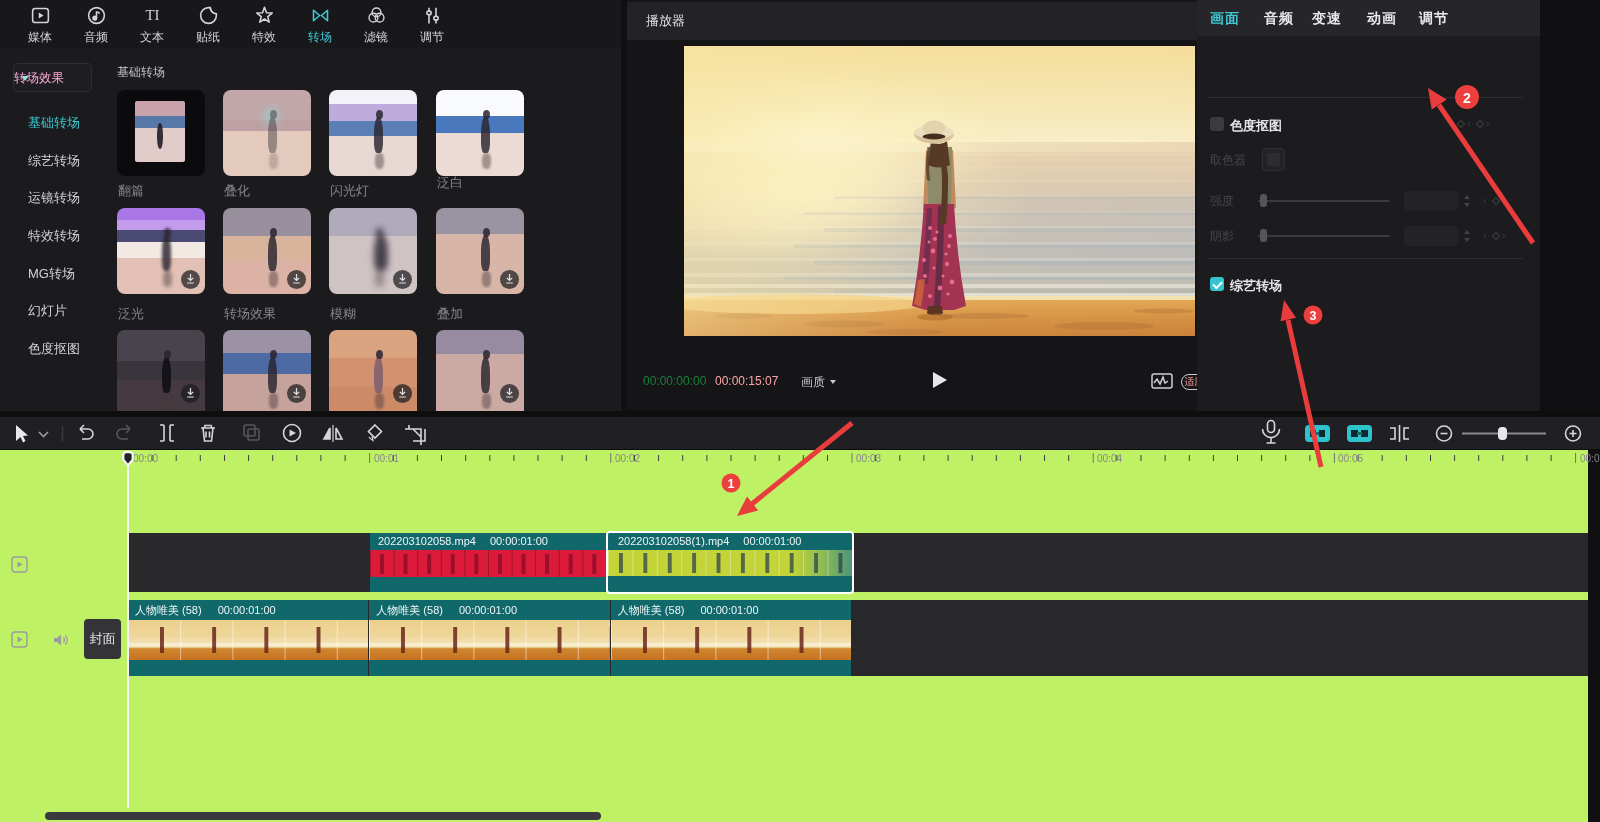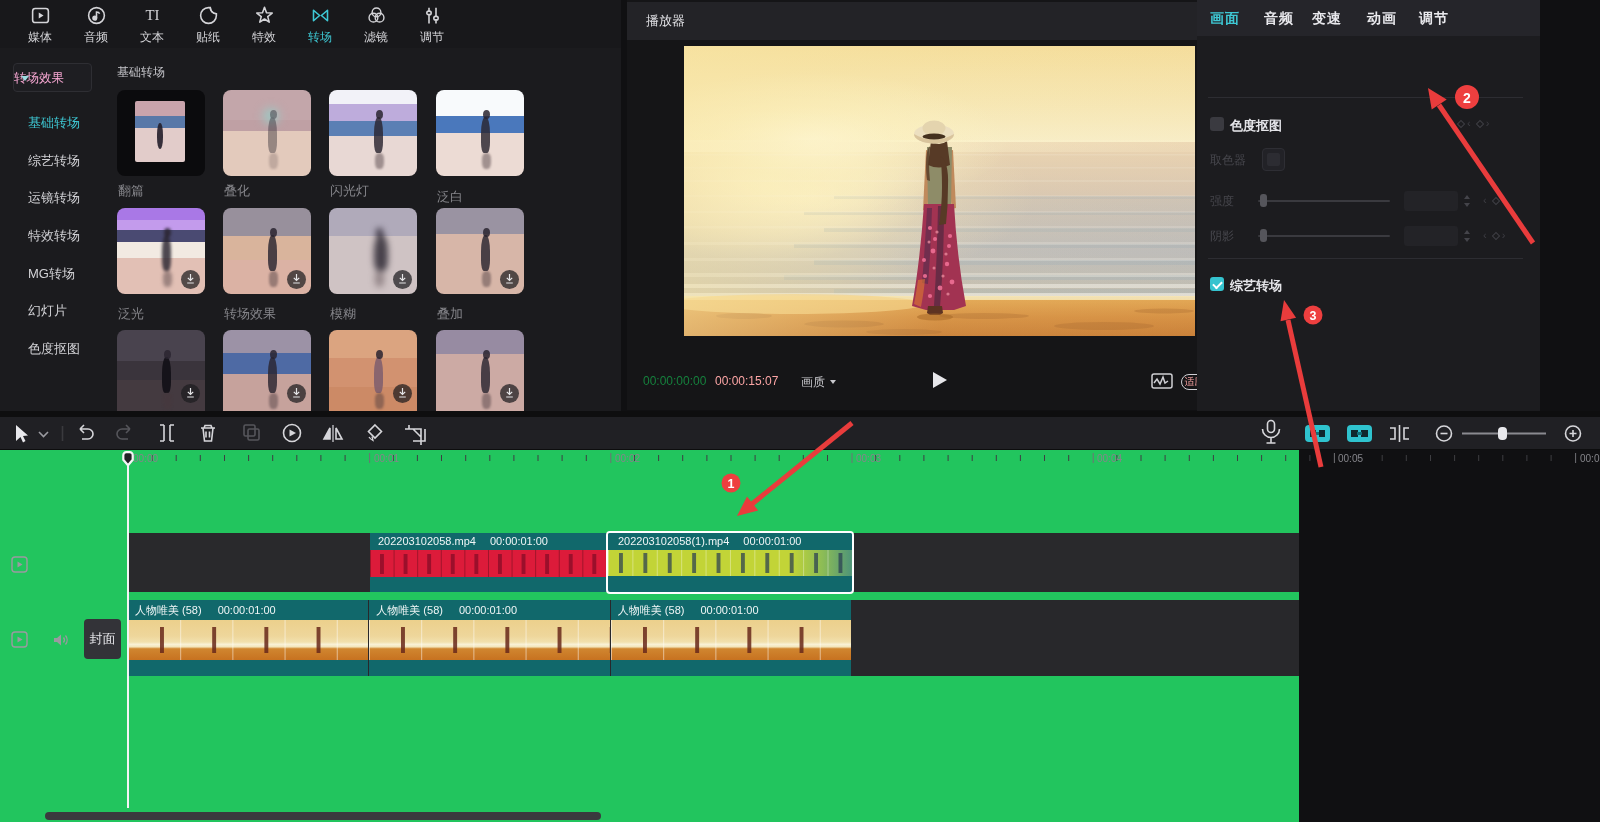--- a/index.html
+++ b/index.html
@@ -43,21 +43,21 @@
 .dimlabel{position:absolute;font-size:12px;color:#46464c;white-space:nowrap}
 .sltrack{position:absolute;height:2px;background:#3a3a3f;border-radius:1px}
 .slhandle{position:absolute;width:7px;height:13px;background:#55555b;border-radius:3px}
 .valbox{position:absolute;width:54px;height:20px;background:#232327;border-radius:3px}
 .kf{position:absolute;font-size:11px;color:#3e3e44;letter-spacing:3px;white-space:nowrap}
 .dia{display:inline-block;width:6px;height:6px;border:1.2px solid #3e3e44;transform:rotate(45deg);margin:0 3px;vertical-align:middle}
 .spin{position:absolute;width:9px;height:14px}
 .spin:before{content:"";position:absolute;left:1px;top:1px;border-left:3.5px solid transparent;border-right:3.5px solid transparent;border-bottom:4px solid #44444a}
 .spin:after{content:"";position:absolute;left:1px;bottom:1px;border-left:3.5px solid transparent;border-right:3.5px solid transparent;border-top:4px solid #44444a}
 
-.timeline{left:0;top:411px;width:1299px;height:411px;background:#22c55e}
+.timeline{left:0;top:411px;width:1588px;height:411px;background:#bef264}
 .ttoolbar{position:absolute;left:0;top:6px;width:1600px;height:33px;background:#202024;border-bottom:1px solid #0d0d0e}
 .lane{position:absolute;left:128px;right:0;background:#29292c}
 .clip{position:absolute;overflow:hidden}
 .chead{position:absolute;left:0;top:0;right:0;height:17px;background:#11686b;color:#f0f6f6;font-size:11px;line-height:17px;white-space:nowrap;overflow:hidden}
 .scrollbar{position:absolute;left:45px;bottom:2px;width:556px;height:8px;background:#3a3a3e;border-radius:4px}
 .beach{background-image:repeating-linear-gradient(90deg,rgba(104,40,26,.85) 0 4px,transparent 4px 52.2px),repeating-linear-gradient(90deg,rgba(255,255,255,.5) 0 1px,transparent 1px 52.2px),linear-gradient(180deg,#ecd08c 0%,#eed69b 40%,#f1e0ad 55%,#f9f1d6 61%,#f3e5ba 67%,#d08630 72%,#c77220 100%);background-size:52.2px 26px,52.2px 100%,100% 100%;background-position:32px 7px,0 0,0 0;background-repeat:repeat-x,repeat-x,no-repeat}
 .annot{left:0;top:0;width:1600px;height:822px;z-index:60;pointer-events:none}
 </style></head><body>
 <div class="app">
 <div class="abs leftpanel">
@@ -142,21 +142,21 @@
       </div>
 <div class="thumb" style="left:329px;top:90px;background:linear-gradient(180deg,#f2f2f8 0 16%,#beacdc 16% 36%,#5b7fb4 36% 54%,#e8d8d4 54% 100%)">
         <span class="fig"></span>
       </div>
 <div class="thumb" style="left:436px;top:90px;background:linear-gradient(180deg,#f8fafc 0 30%,#4a78bc 30% 50%,#ecdbd4 50% 100%)">
         <span class="fig"></span>
       </div>
 <div class="tlabel" style="left:118px;top:182px">翻篇</div>
 <div class="tlabel" style="left:224px;top:182px">叠化</div>
 <div class="tlabel" style="left:330px;top:182px">闪光灯</div>
-<div class="tlabel" style="left:437px;top:188px">泛白</div>
+<div class="tlabel" style="left:437px;top:174px">泛白</div>
 
 <div class="thumb" style="left:117px;top:208px;background:linear-gradient(180deg,#a978e6 0 14%,#c39bec 14% 26%,#4a4a72 26% 40%,#f2eae2 40% 58%,#e2c0b5 58% 100%)">
         <span class="fig" style="filter:blur(1.5px)"></span>
         <span class="dl"><svg width="9" height="10" viewBox="0 0 9 10" style="margin-top:4px">
             <path d="M4.5 0v6M1.8 3.8 4.5 6.5 7.2 3.8M1.2 9h6.6" stroke="#e4e4e6" stroke-width="1.2" fill="none"></path>
           </svg></span>
       </div>
 <div class="thumb" style="left:223px;top:208px;background:linear-gradient(180deg,#98909c 0 32%,#d9b49c 32% 60%,#dbb2a4 60% 100%)">
         <span class="fig"></span>
         <span class="dl"><svg width="9" height="10" viewBox="0 0 9 10" style="margin-top:4px">

